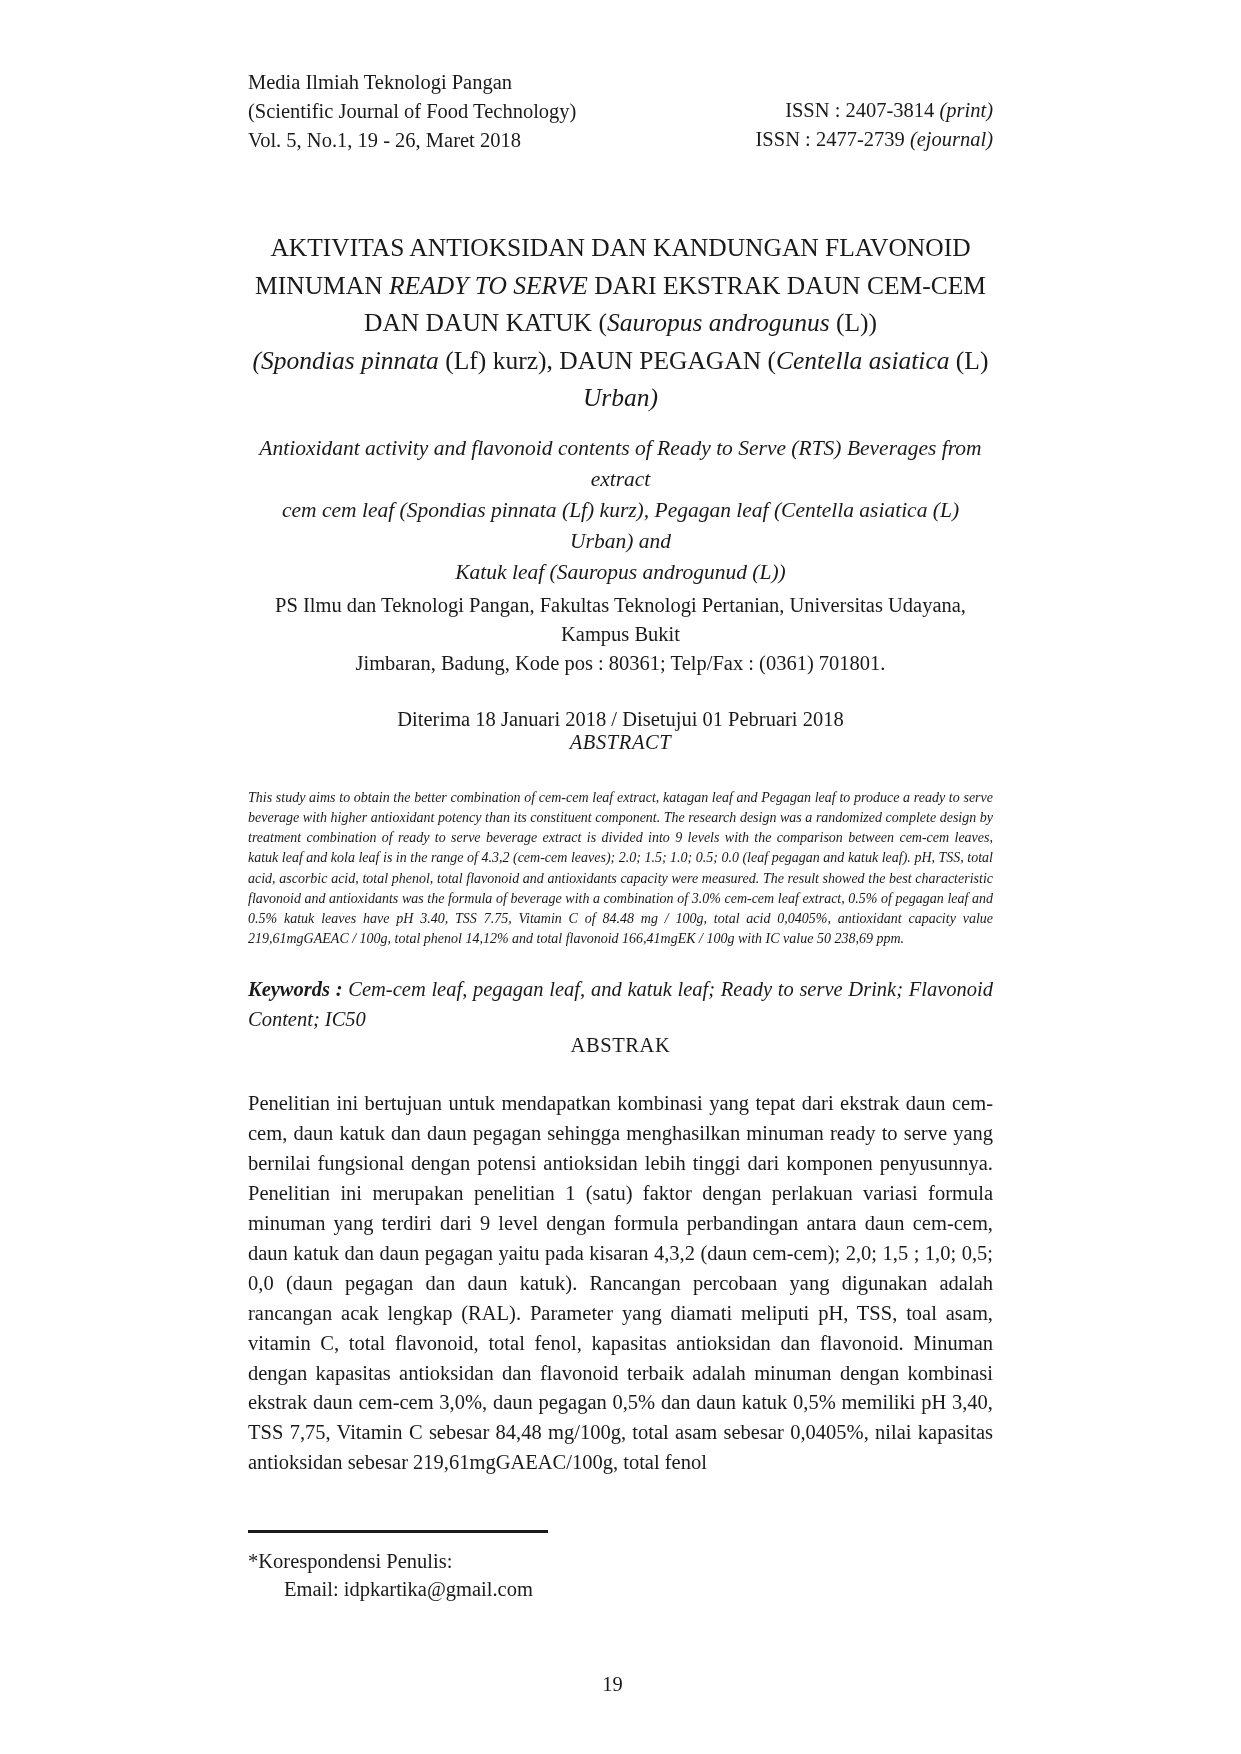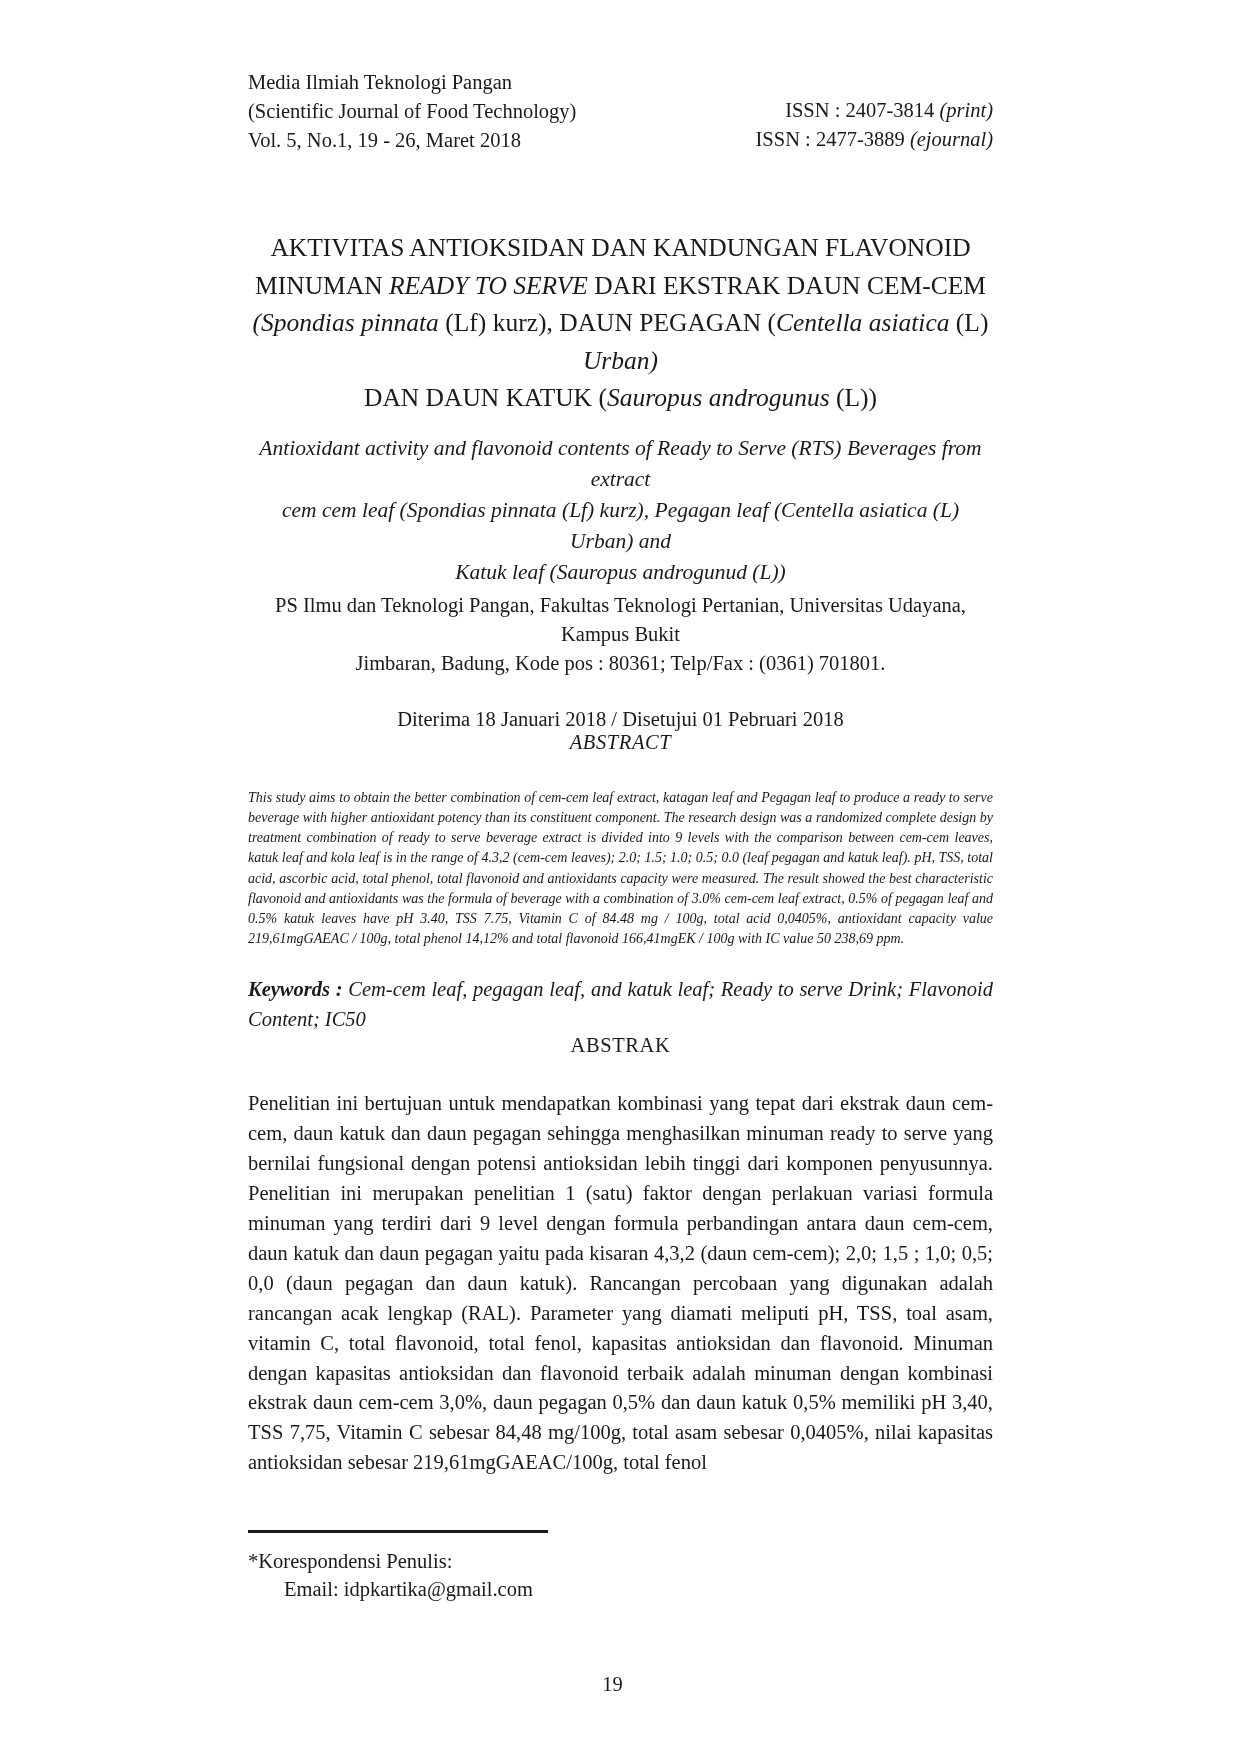--- a/index.html
+++ b/index.html
@@ -136,29 +136,29 @@
 <div class="page">
 
   <div class="masthead">
     <div class="masthead-left">
       <div>Media Ilmiah Teknologi Pangan</div>
       <div>(Scientific Journal of Food Technology)</div>
       <div>Vol. 5, No.1, 19 - 26, Maret 2018</div>
     </div>
     <div class="masthead-right">
       <div><span>ISSN : 2407-3814 </span><span class="it">(print)</span></div>
-      <div><span>ISSN : 2477-3889 </span><span class="it">(ejournal)</span></div>
+      <div><span>ISSN : 2477-2739 </span><span class="it">(ejournal)</span></div>
     </div>
   </div>
 
   <div class="title-block">
     <span class="tline">AKTIVITAS ANTIOKSIDAN DAN KANDUNGAN FLAVONOID</span>
     <span class="tline"><span>MINUMAN </span><span class="it">READY TO SERVE</span><span> DARI EKSTRAK DAUN CEM-CEM</span></span>
+    <span class="tline"><span>DAN DAUN KATUK (</span><span class="it">Sauropus androgunus</span><span> (L))</span></span>
     <span class="tline"><span class="it">(Spondias pinnata </span><span>(Lf) kurz), DAUN PEGAGAN (</span><span class="it">Centella asiatica </span><span>(L) </span><span class="it">Urban)</span></span>
-    <span class="tline"><span>DAN DAUN KATUK (</span><span class="it">Sauropus androgunus</span><span> (L))</span></span>
   </div>
 
   <div class="subtitle-block">
     <div>Antioxidant activity and flavonoid contents of Ready to Serve (RTS) Beverages from extract</div>
     <div>cem cem leaf (Spondias pinnata (Lf) kurz), Pegagan leaf (Centella asiatica (L) Urban) and</div>
     <div>Katuk leaf (Sauropus androgunud (L))</div>
   </div>
 
   <div class="affiliation">
     <div>PS Ilmu dan Teknologi Pangan, Fakultas Teknologi Pertanian, Universitas Udayana, Kampus Bukit</div>

